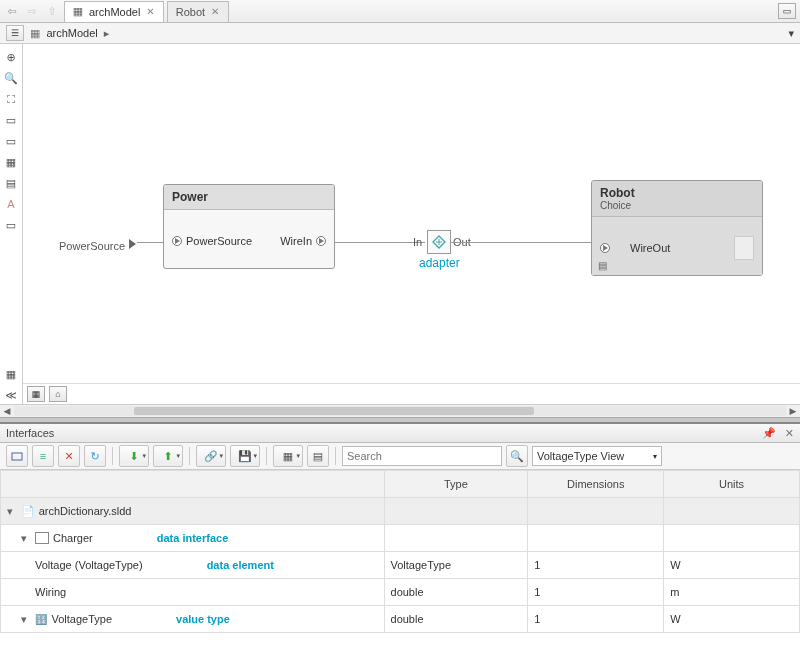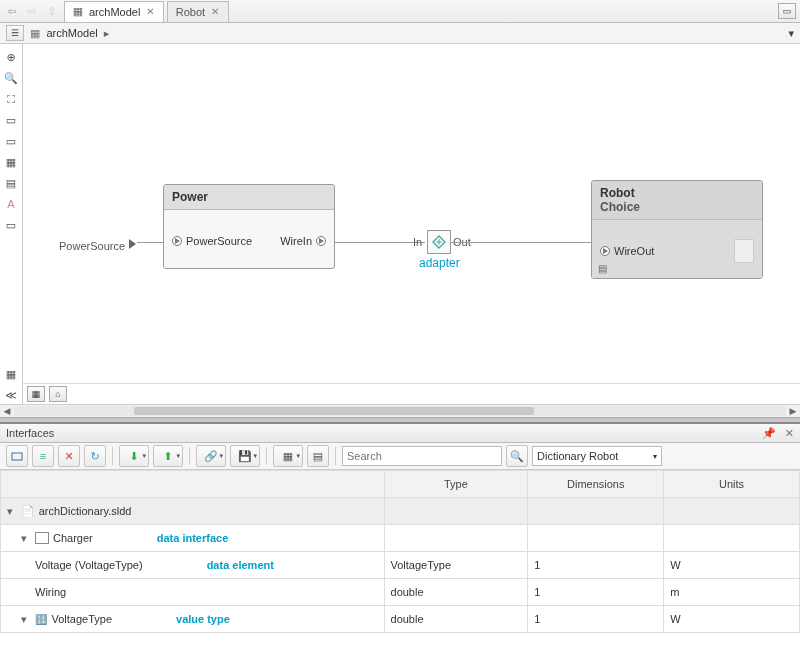--- a/index.html
+++ b/index.html
@@ -132,27 +132,27 @@
           </svg>
       </div>
       <span class="canvas-label" style="left:430px;top:192px">Out</span>
       <div class="annotation" style="left:396px;top:212px">adapter</div>
 
       <div class="wire" style="left:428px;top:198px;width:140px"></div>
 
       <div class="block" style="left:568px;top:136px;width:170px;background:#e6e6e6">
         <div class="block-header" style="background:#d6d6d6">
           <div>Robot</div>
-          <div style="font-weight:bold;font-size:12px;color:#555">Choice</div>
+          <div style="font-weight:normal;font-size:10px;color:#555">Choice</div>
         </div>
         <div class="block-body" style="background:#dcdcdc">
           <span class="tri-hollow">
               <span class="tri-sm"></span>
             </span>
-          <span style="margin-left:4px">WireOut</span>
+          <span style="margin-left:20px">WireOut</span>
           <div style="flex:1"></div>
           <span style="width:18px;height:22px;background:#eee;border:1px solid #ccc;display:inline-block"></span>
           <span style="position:absolute;left:6px;bottom:4px;font-size:10px;color:#666">▤</span>
         </div>
       </div>
 
       <div class="wire" style="left:114px;top:198px;width:26px"></div>
 
     </div>
 
@@ -196,21 +196,21 @@
     <span class="sep-v"></span>
     <span class="tbtn wdrop" style="color:#777">🔗<span class="drop">▾</span></span>
     <span class="tbtn wdrop" style="color:#369">💾<span class="drop">▾</span></span>
     <span class="sep-v"></span>
     <span class="tbtn wdrop">▦<span class="drop">▾</span></span>
     <span class="tbtn">▤</span>
     <span class="sep-v"></span>
     <input class="search-box" placeholder="Search" style="">
     <span class="tbtn">🔍</span>
     <div class="dropdown">
-      <span>Dictionary Robot</span>
+      <span>VoltageType View</span>
         <span style="font-size:8px">▾</span>
     </div>
   </div>
 
 
   <table class="table">
     <thead>
       <tr>
         <th style="width:48%;text-align:left"></th>
         <th style="width:18%">Type</th>

